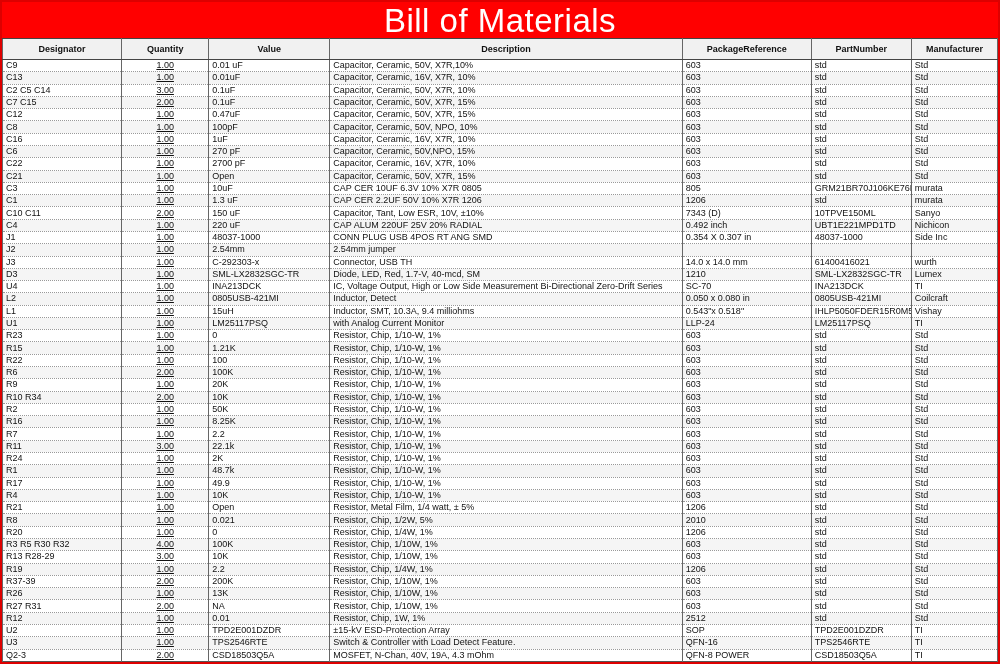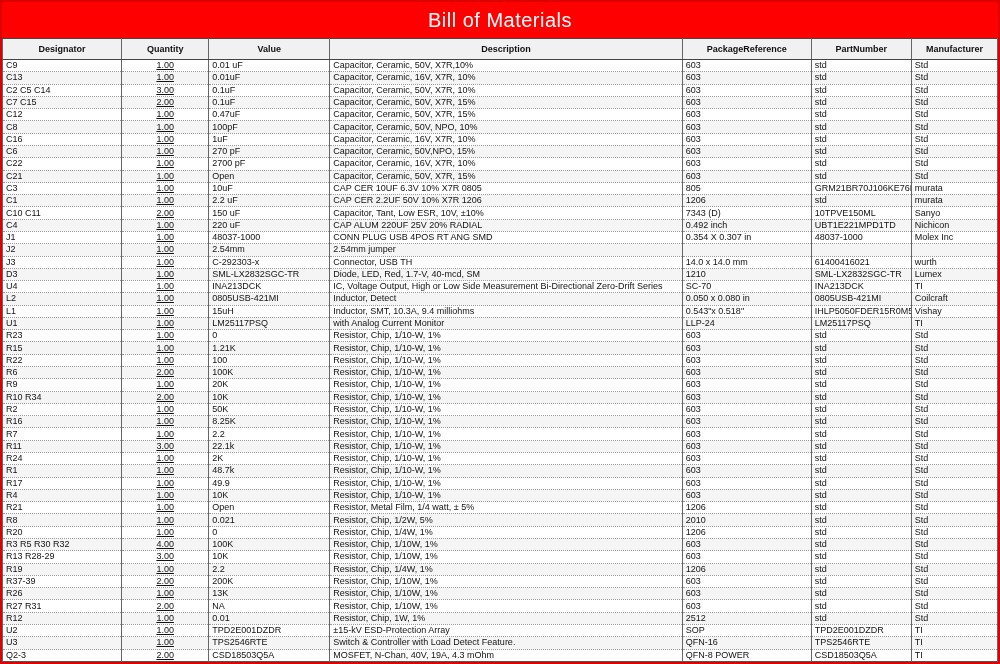--- a/index.html
+++ b/index.html
@@ -11,21 +11,21 @@
     overflow: hidden;
     background: #fff;
   }
   .banner {
     height: 36px;
     background: #ff0000;
     display: flex; align-items: center; justify-content: center;
   }
   .banner .title-text {
     color: #ffffff;
-    font-size: 20px;
+    font-size: 33px;
     font-weight: 400;
     letter-spacing: 0.5px;
     line-height: 1;
   }
   table.bom {
     width: 996px;
     height: 624px;
     border-collapse: collapse;
     table-layout: fixed;
     border: 1px solid #555;
@@ -187,21 +187,21 @@
           <td class="col-quantity">1.00</td>
           <td class="col-value">10uF</td>
           <td class="col-description">CAP CER 10UF 6.3V 10% X7R 0805</td>
           <td class="col-package-reference">805</td>
           <td class="col-part-number">GRM21BR70J106KE76K</td>
           <td class="col-manufacturer">murata</td>
         </tr>
         <tr>
           <td class="col-designator">C1</td>
           <td class="col-quantity">1.00</td>
-          <td class="col-value">2.2 uF</td>
+          <td class="col-value">1.3 uF</td>
           <td class="col-description">CAP CER 2.2UF 50V 10% X7R 1206</td>
           <td class="col-package-reference">1206</td>
           <td class="col-part-number">std</td>
           <td class="col-manufacturer">murata</td>
         </tr>
         <tr>
           <td class="col-designator">C10 C11</td>
           <td class="col-quantity">2.00</td>
           <td class="col-value">150 uF</td>
           <td class="col-description">Capacitor, Tant, Low ESR, 10V, ±10%</td>
@@ -218,21 +218,21 @@
           <td class="col-part-number">UBT1E221MPD1TD</td>
           <td class="col-manufacturer">Nichicon</td>
         </tr>
         <tr>
           <td class="col-designator">J1</td>
           <td class="col-quantity">1.00</td>
           <td class="col-value">48037-1000</td>
           <td class="col-description">CONN PLUG USB 4POS RT ANG SMD</td>
           <td class="col-package-reference">0.354 X 0.307 in</td>
           <td class="col-part-number">48037-1000</td>
-          <td class="col-manufacturer">Molex Inc</td>
+          <td class="col-manufacturer">Side Inc</td>
         </tr>
         <tr>
           <td class="col-designator">J2</td>
           <td class="col-quantity">1.00</td>
           <td class="col-value">2.54mm</td>
           <td class="col-description">2.54mm jumper</td>
           <td class="col-package-reference"></td>
           <td class="col-part-number"></td>
           <td class="col-manufacturer"></td>
         </tr>

